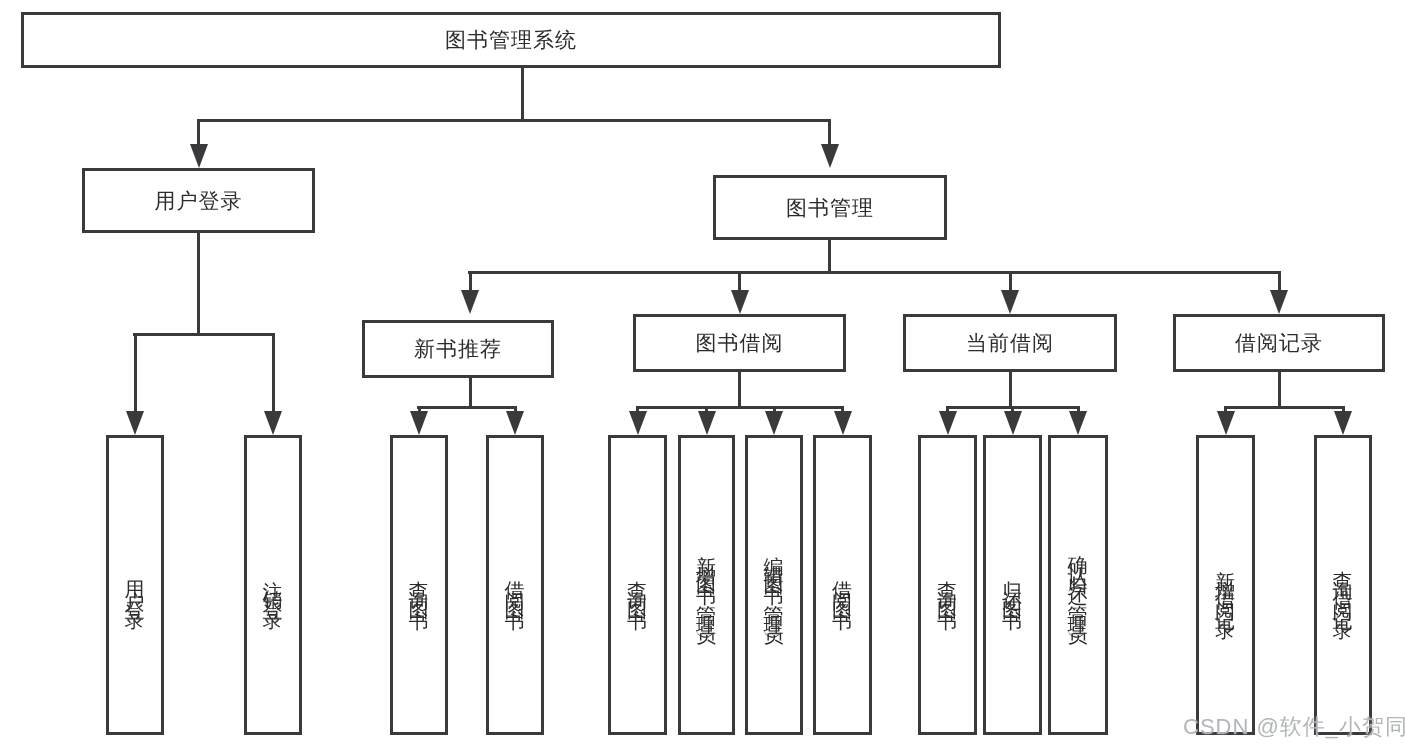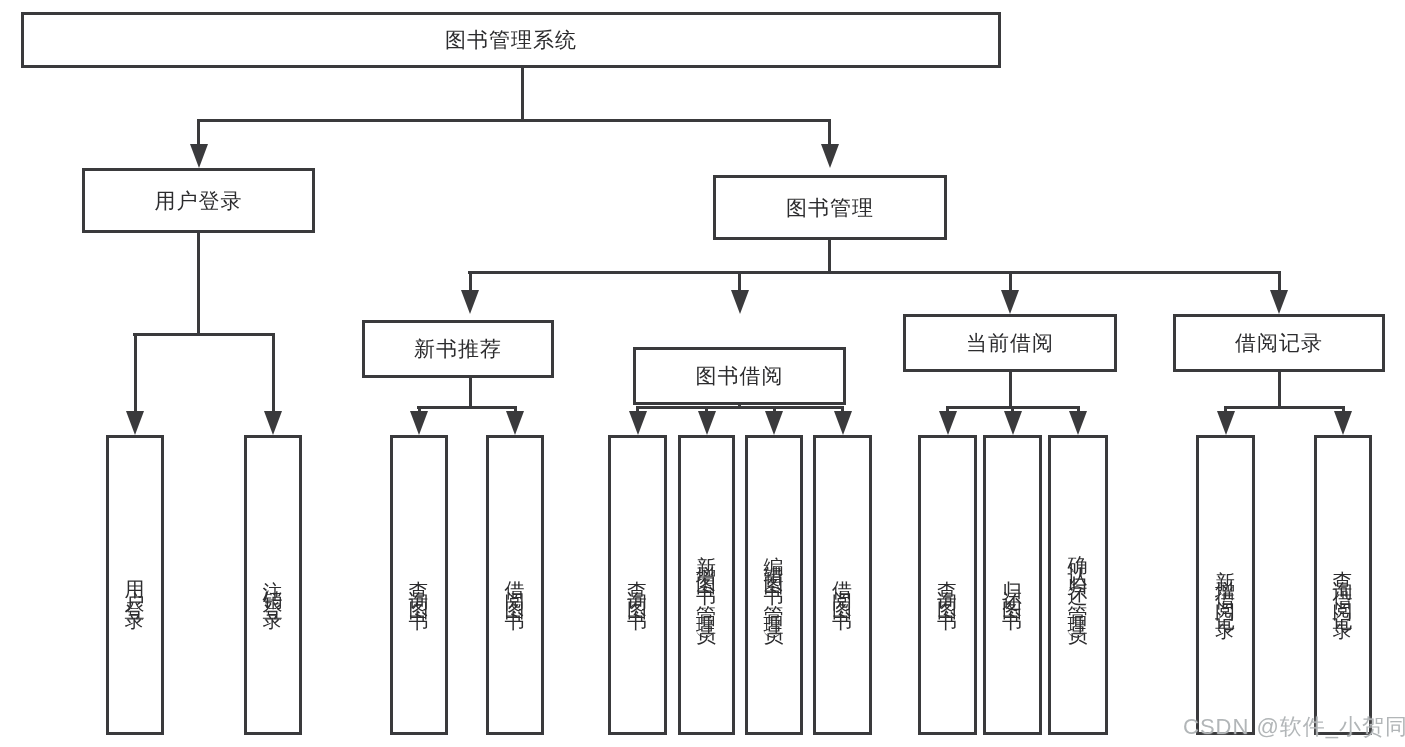--- a/index.html
+++ b/index.html
@@ -83,21 +83,21 @@
   <div class="nbox" style="left:82px;top:168px;width:233px;height:65px;">
     <span>用户登录</span>
   </div>
   <div class="nbox" style="left:713px;top:175px;width:234px;height:65px;">
     <span>图书管理</span>
   </div>
 
   <div class="nbox" style="left:362px;top:314px;width:192px;height:58px;margin-top:6px;">
     <span>新书推荐</span>
   </div>
-  <div class="nbox" style="left:633px;top:314px;width:213px;height:58px;margin-top:33px;">
+  <div class="nbox" style="left:633px;top:314px;width:213px;height:58px;">
     <span>图书借阅</span>
   </div>
   <div class="nbox" style="left:1173px;top:314px;width:212px;height:58px;">
     <span>借阅记录</span>
   </div>
   <div class="nbox" style="left:903px;top:314px;width:214px;height:58px;">
     <span>当前借阅</span>
   </div>
 
   <div class="nbox leaf" style="left:106px;top:435px;width:58px;height:300px;">

